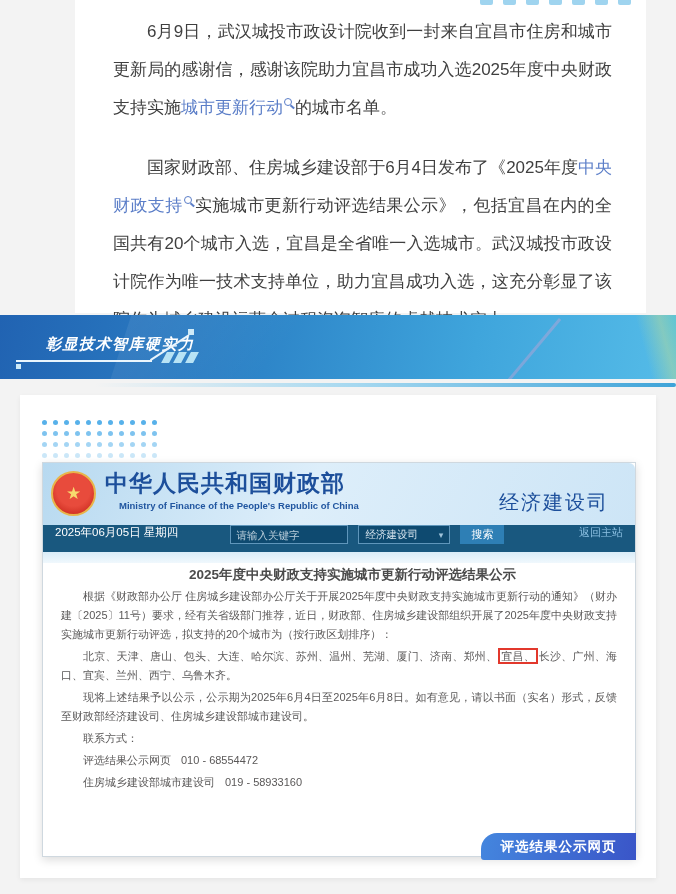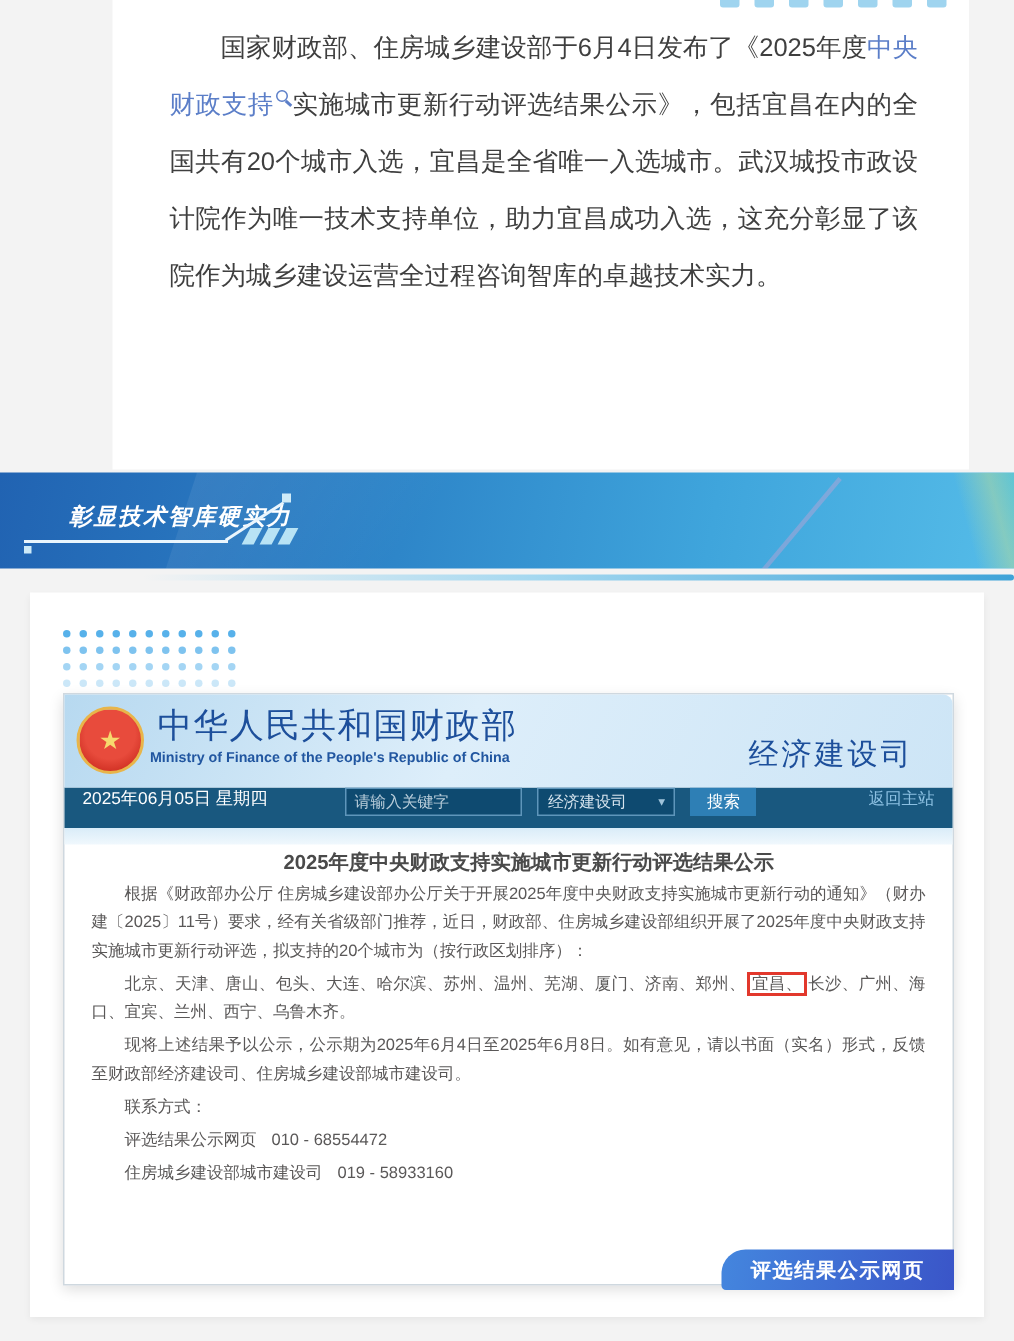--- a/index.html
+++ b/index.html
@@ -51,22 +51,22 @@
 
   
   .mof{position:absolute;left:22px;top:67px;width:592px;height:393px;background:#ffffff;
        border:1px solid #cfd8df;box-shadow:0 3px 9px rgba(0,0,0,0.14);}
   .mof-header{position:relative;height:62px;border-radius:0 6px 0 0;
               background:linear-gradient(115deg,#b7d9f0 0%,#ddeefa 45%,#cde5f6 100%);}
   .emblem{position:absolute;left:8px;top:8px;width:45px;height:45px;border-radius:50%;
           background:radial-gradient(circle at 50% 40%,#e84b3c 0 52%,#bf1d12 100%);
           border:2px solid #e8b54a;box-sizing:border-box;display:flex;align-items:center;justify-content:center;}
   .emblem span{color:#f7d96e;font-size:17px;line-height:1;}
-  .mof-cn{position:absolute;left:62px;top:5px;font-size:23px;font-weight:normal;color:#1d4f9b;letter-spacing:1px;white-space:nowrap;}
-  .mof-en{position:absolute;left:57px;top:37px;font-size:9.5px;font-weight:bold;color:#2156a0;white-space:nowrap;}
+  .mof-cn{position:absolute;left:62px;top:5px;font-size:23px;font-weight:bold;color:#1d4f9b;letter-spacing:1px;white-space:nowrap;}
+  .mof-en{position:absolute;left:76px;top:37px;font-size:9.5px;font-weight:bold;color:#2156a0;white-space:nowrap;}
   .mof-dept{position:absolute;right:26px;top:26px;font-size:20px;color:#1d4f9b;letter-spacing:2px;white-space:nowrap;}
 
   .mof-nav{display:flex;align-items:flex-start;height:27px;background:#19587f;padding:0 12px;box-sizing:border-box;}
   .nav-date{color:#ffffff;font-size:11.5px;white-space:nowrap;}
   .nav-input{margin-left:52px;width:106px;height:17px;background:#0e4a70;border:1px solid #5f96bb;
              color:#cfdde8;font-size:10.5px;padding:0 5px;box-sizing:content-box;
              font-family:"Liberation Sans","DejaVu Sans",sans-serif;}
   .nav-input::placeholder{color:#b9cdda;}
   .nav-select{margin-left:10px;width:92px;height:19px;background:#0e4a70;border:1px solid #5f96bb;
               color:#d6e4ee;font-size:10.5px;display:flex;align-items:center;justify-content:space-between;
@@ -91,20 +91,21 @@
               background:linear-gradient(100deg,#4486de 0%,#3a55c8 100%);
               border-radius:16px 0 0 3px;cursor:pointer;}
 </style>
 </head>
 <body>
 
 <div id="stage">
 
   <div class="top-card">
     <div class="article">
+      <p><span>6月9日，武汉城投市政设计院收到一封来自宜昌市住房和城市更新局的感谢信，感谢该院助力宜昌市成功入选2025年度中央财政支持实施</span><a class="article-link">城市更新行动</a><span class="mag-icon"></span><span>的城市名单。</span></p>
       <p><span>国家财政部、住房城乡建设部于6月4日发布了《2025年度</span><a class="article-link">中央财政支持</a><span class="mag-icon"></span><span>实施城市更新行动评选结果公示》，包括宜昌在内的全国共有20个城市入选，宜昌是全省唯一入选城市。武汉城投市政设计院作为唯一技术支持单位，助力宜昌成功入选，这充分彰显了该院作为城乡建设运营全过程咨询智库的卓越技术实力。</span></p>
     </div>
   </div>
 
   <div class="top-dashes">
       <span></span>
       <span></span>
       <span></span>
       <span></span>
       <span></span>

